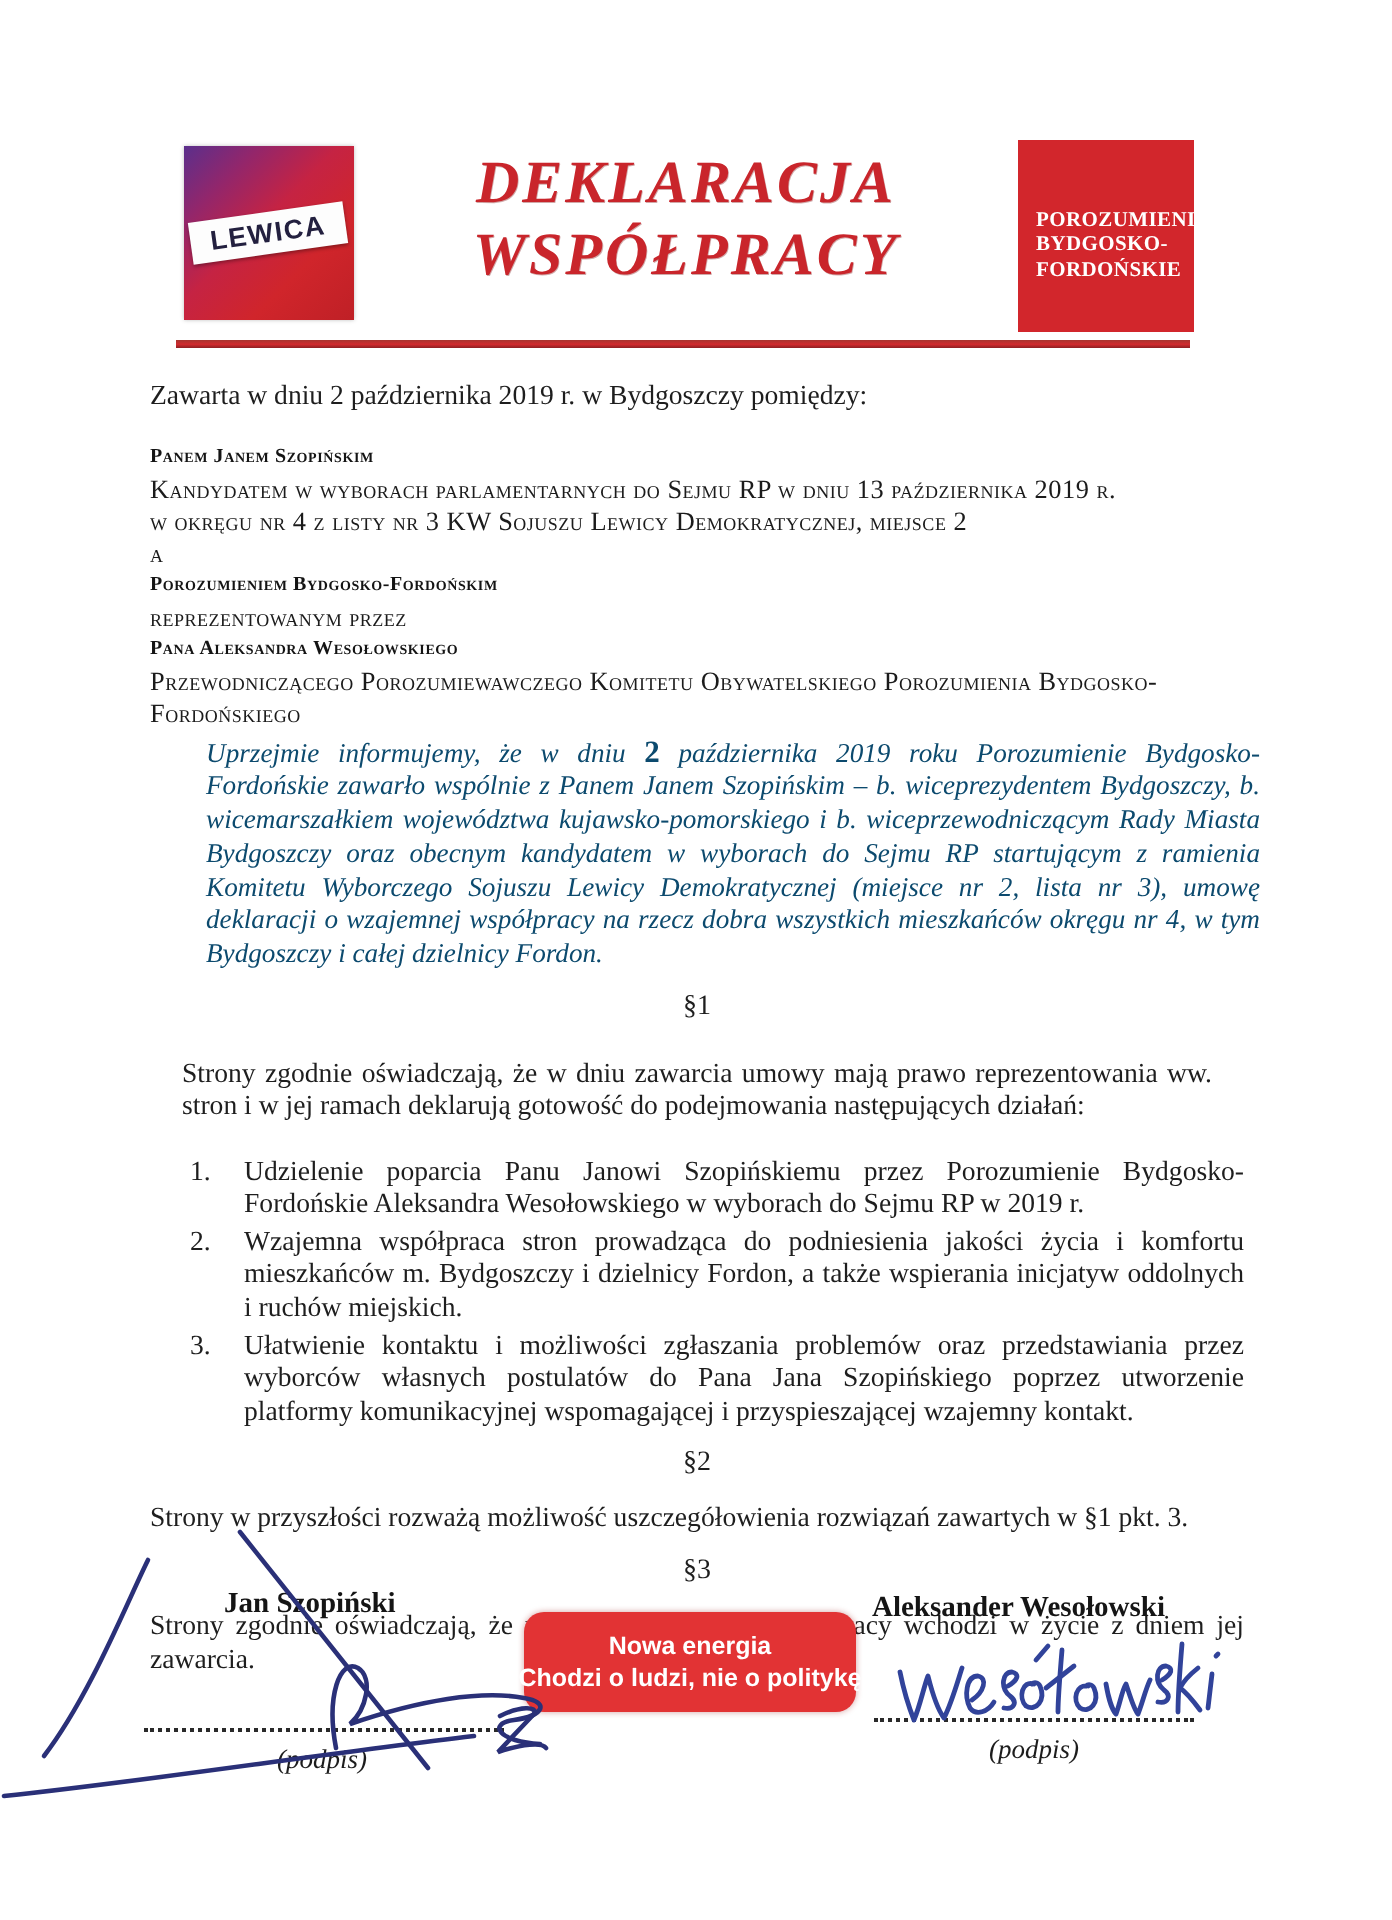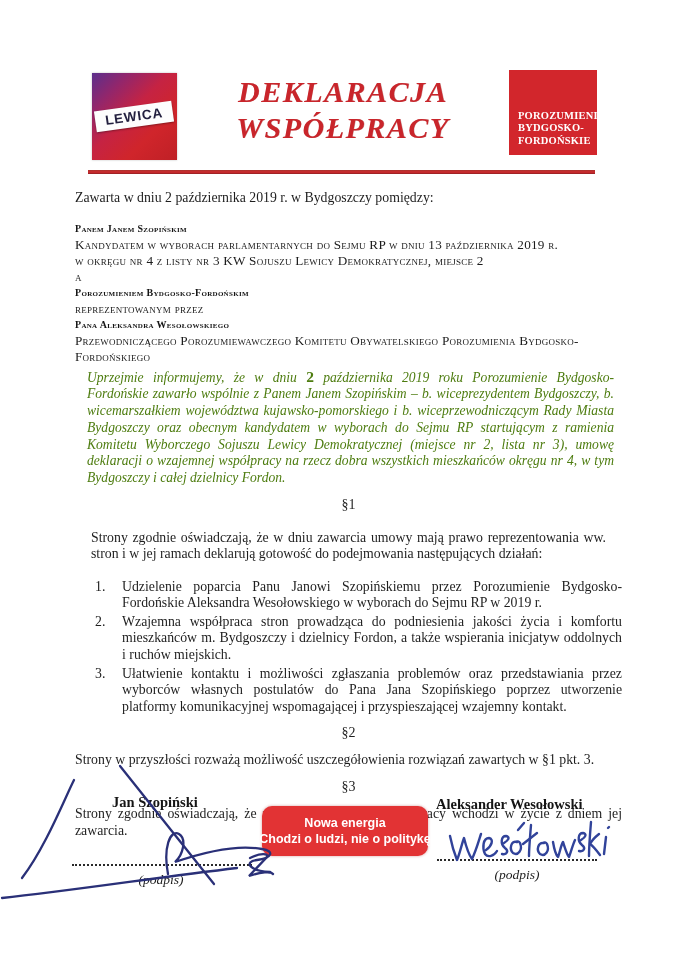--- a/index.html
+++ b/index.html
@@ -10,36 +10,36 @@
   .lewica-box{position:absolute;left:92px;top:73px;width:85px;height:87px;
     background:linear-gradient(135deg,#5b2f8c 0%,#93266b 22%,#c52343 45%,#d0252b 70%,#bf2026 100%);
     box-shadow:0 0 2px rgba(0,0,0,.25);}
   .lewica-ribbon{position:absolute;left:3px;top:33px;width:78px;height:21px;background:#fdfdfd;
     transform:rotate(-8deg);display:flex;align-items:center;justify-content:center;
     font-family:"Liberation Sans",sans-serif;font-weight:bold;font-size:13.5px;letter-spacing:.8px;
     color:#23203f;box-shadow:0 1px 2px rgba(0,0,0,.35);}
   .doc-title{position:absolute;left:177px;top:74px;width:332px;text-align:center;
     font-weight:bold;font-size:30px;line-height:36px;letter-spacing:1.5px;
     color:var(--red-primary,#c9252b);text-shadow:.4px .4px 0 rgba(120,10,10,.35);font-style:italic;}
-  .partner-box{position:absolute;left:509px;top:70px;width:88px;height:85px;
+  .partner-box{position:absolute;left:509px;top:70px;width:88px;height:96px;
     background:var(--red-box,#d2262c);display:flex;flex-direction:column;justify-content:flex-end;
-    padding:7px 6px 8px 9px;box-sizing:border-box;}
+    padding:7px 6px 24px 9px;box-sizing:border-box;}
   .partner-box div{color:#fff;font-size:10.5px;line-height:12.5px;letter-spacing:.2px;font-weight:bold;}
   .rule{position:absolute;left:88px;top:170px;width:507px;height:4px;
     background:linear-gradient(180deg,#a8342f,#d02a2e 55%,#8e1f22);}
 
   
   .content{position:absolute;left:75px;top:190px;width:547px;font-size:13.8px;line-height:16.5px;color:#1e1e1e;}
   .intro{margin:0 0 14px 0;}
   .sc{font-variant:small-caps;}
   .party-bold{font-weight:bold;font-size:10px;line-height:16px;letter-spacing:.3px;color:#141414;}
   .party-reg{font-size:13.2px;line-height:16px;letter-spacing:.25px;color:#1b1b1b;}
   .parties{margin:0 0 4px 0;}
-  .whereas{margin:3px 0 9px 12px;width:527px;text-align:justify;font-style:italic;
-    font-size:13.6px;line-height:16.8px;color:#4d7c0f;}
+  .whereas{margin:3px 0 9px 28px;width:527px;text-align:justify;font-style:italic;
+    font-size:13.6px;line-height:16.8px;color:#0c4a6e;}
   .hand-date{font-style:normal;font-weight:bold;font-size:15.5px;}
   .para-sym{text-align:center;margin:10px 0 11px 0;font-size:14px;}
   .just{text-align:justify;margin:16px;}
   .olist{margin:8px 0 0 20px;}
   .li{display:flex;margin-bottom:3px;}
   .li-num{width:27px;flex:0 0 27px;}
   .li-text{flex:1;text-align:justify;line-height:16.3px;}
   .s2-text{margin:0;}
   .s3-text{text-align:justify;margin:0;}
 

